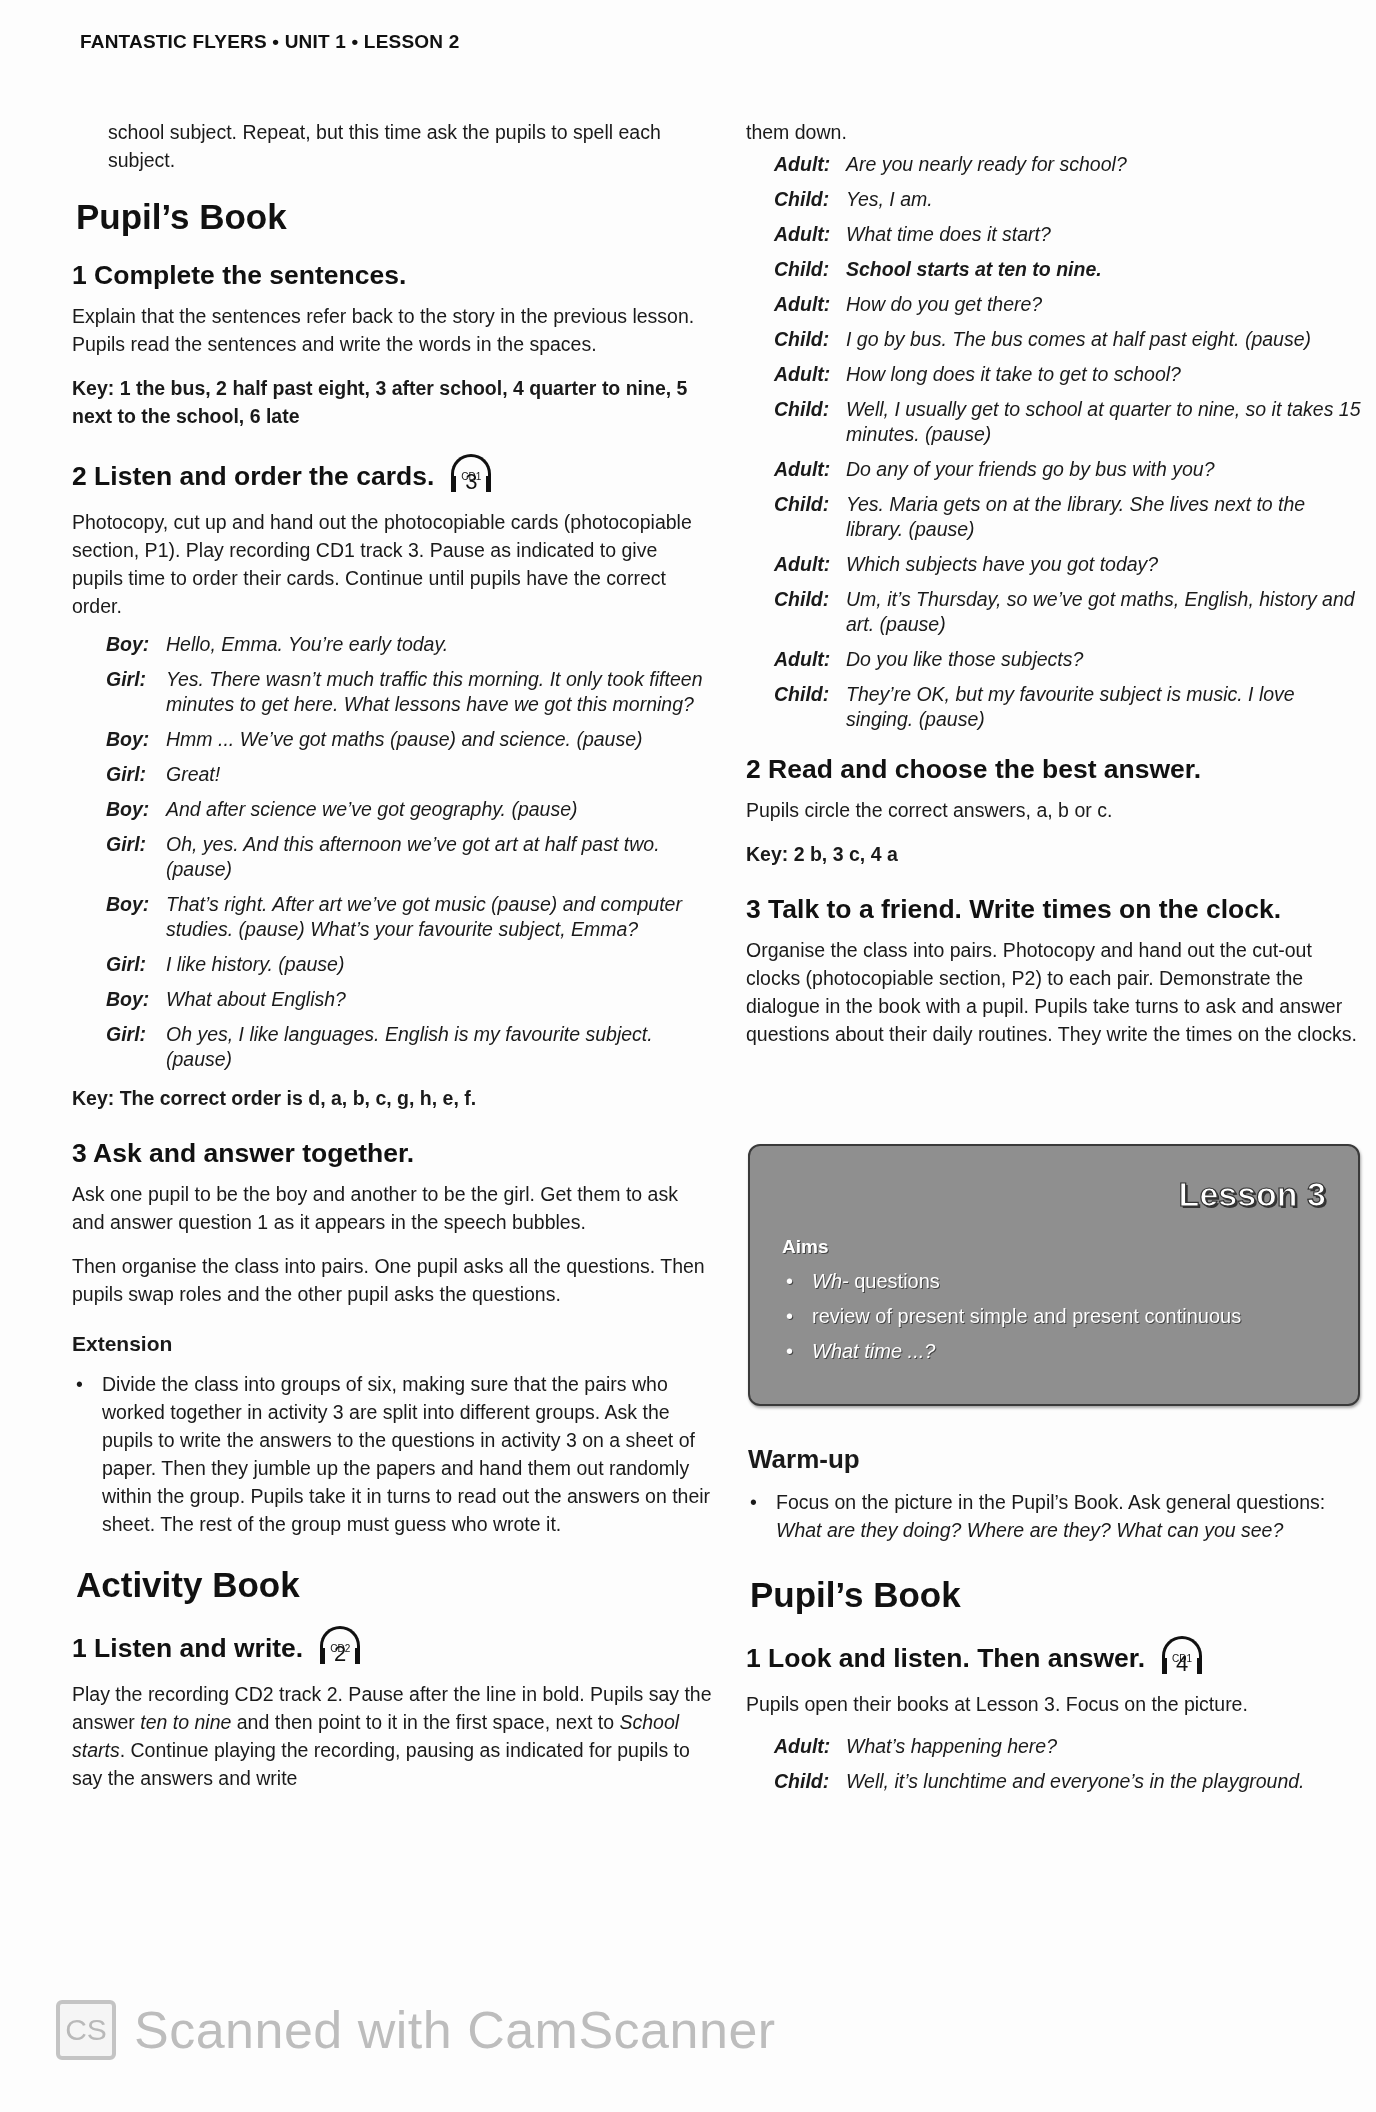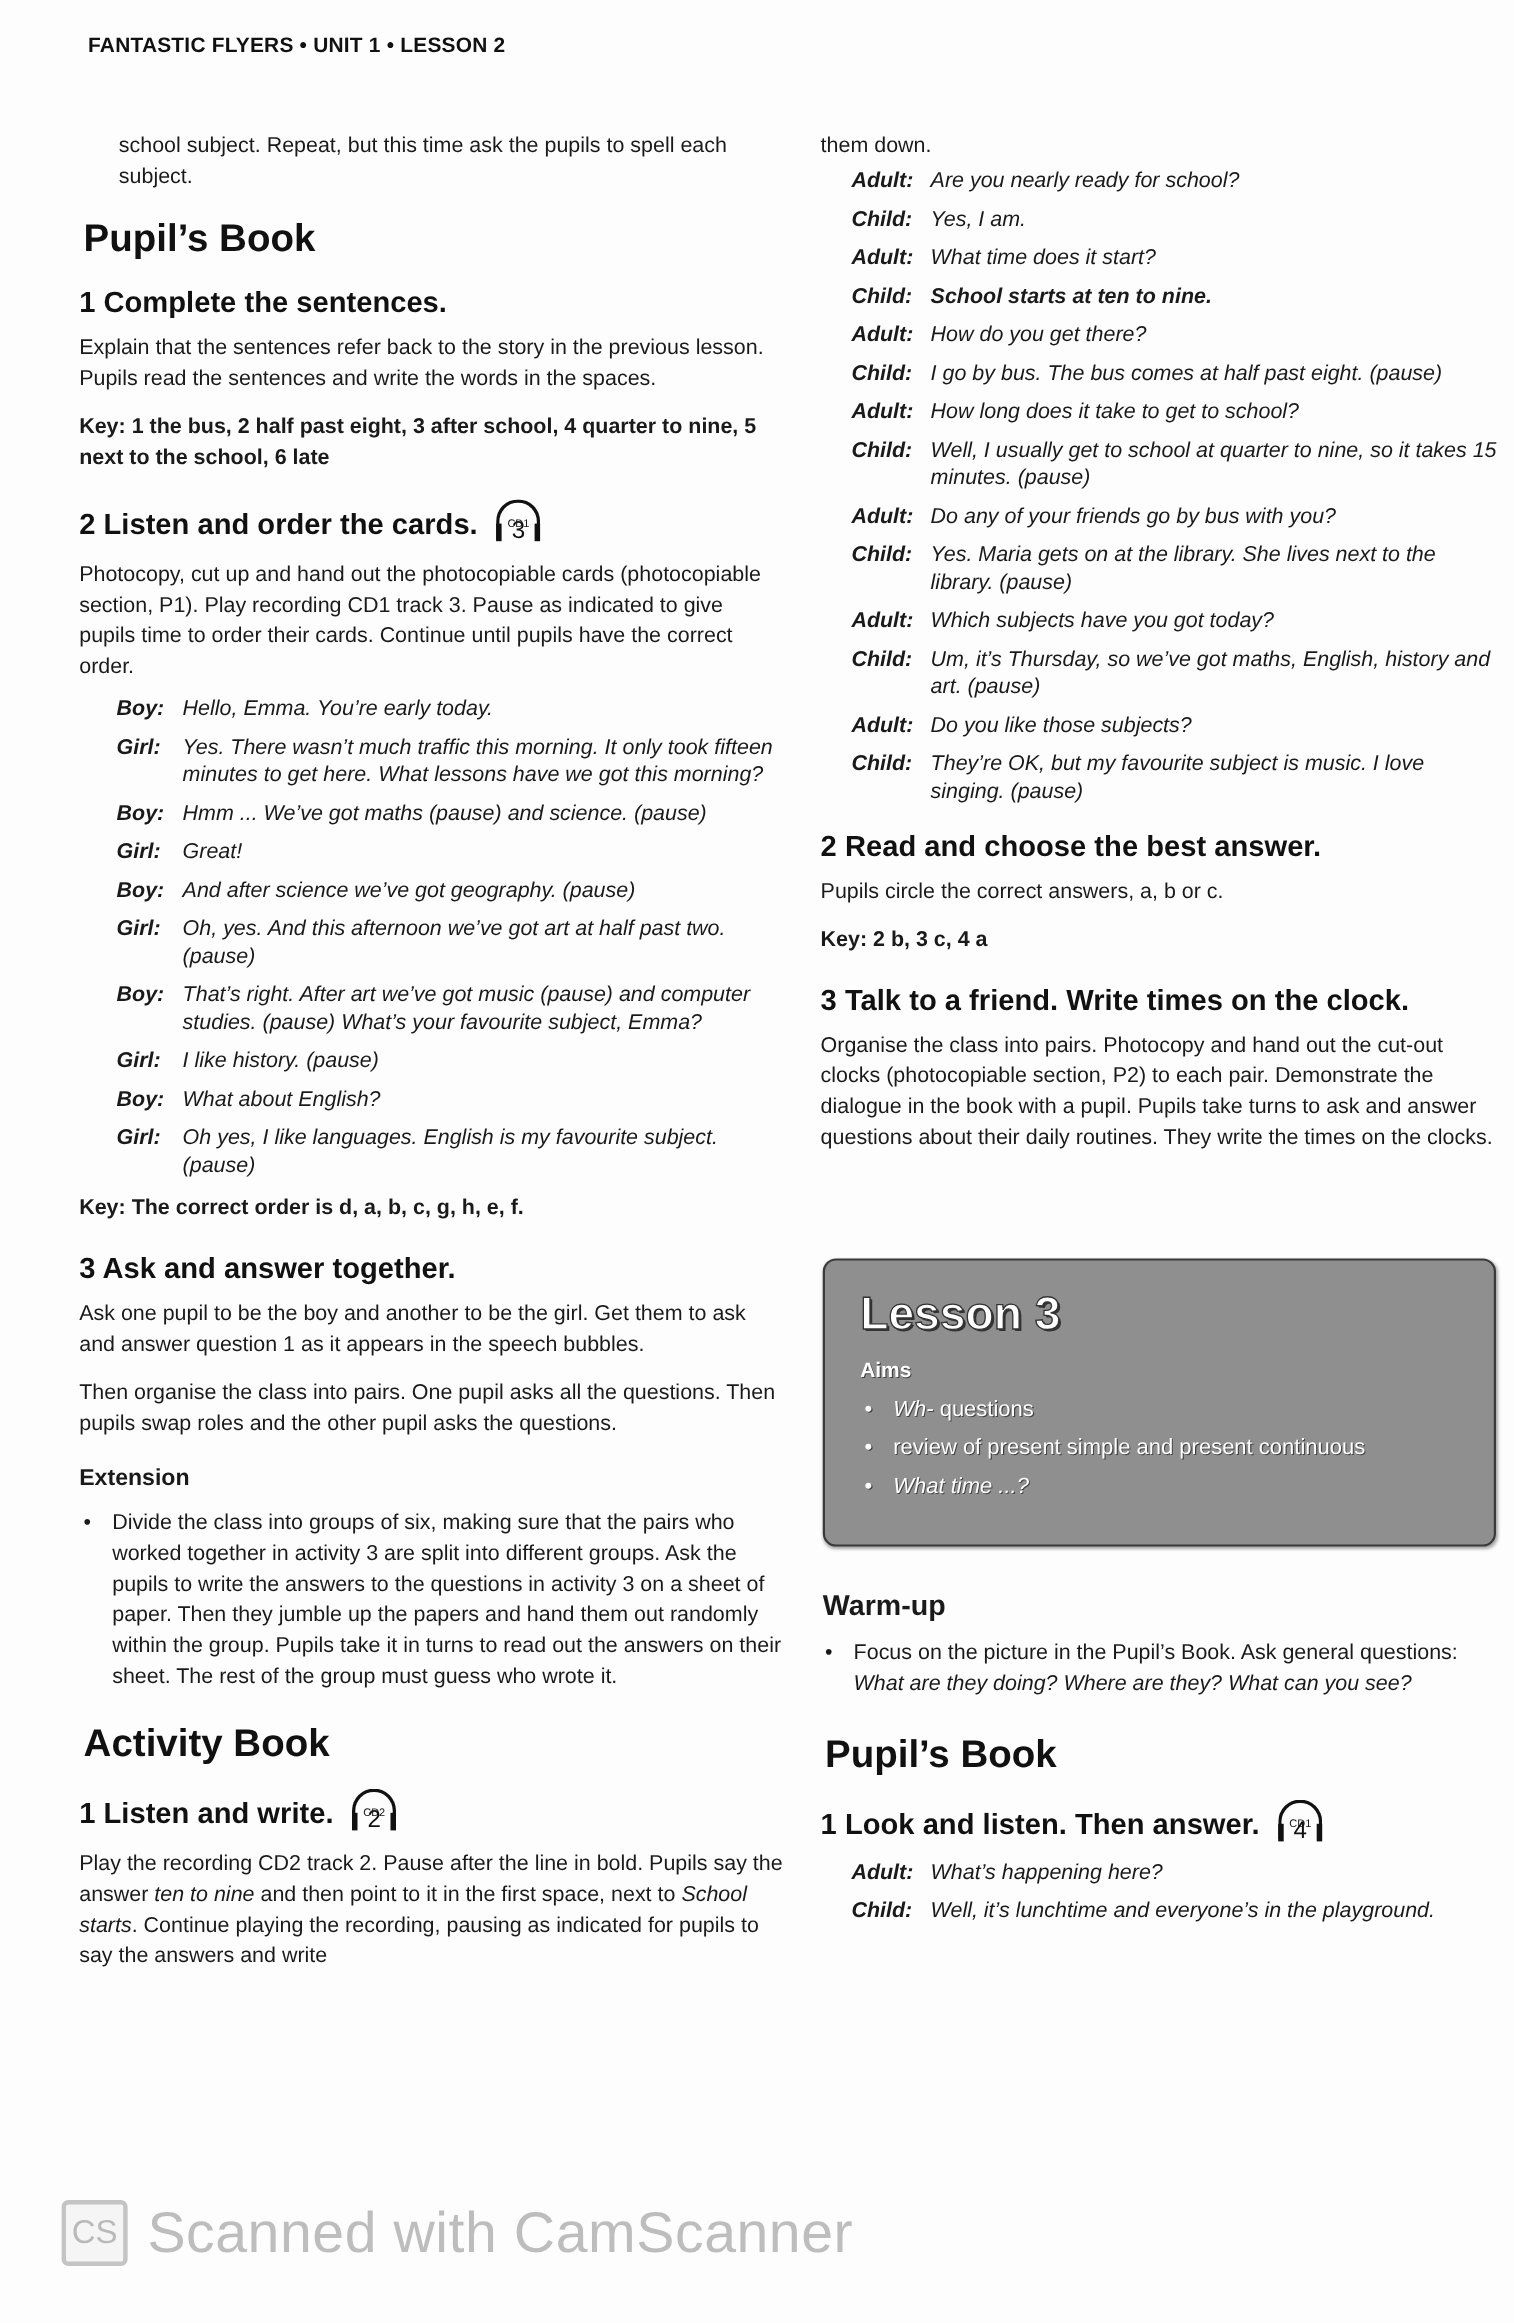--- a/index.html
+++ b/index.html
@@ -33,21 +33,21 @@
   .bullet em { font-style: italic; }
 
   .cd-icon { position: relative; width: 46px; height: 44px; display: inline-block; }
   .cd-icon .arc { position: absolute; left: 3px; top: 0; width: 40px; height: 36px; border: 3px solid #111; border-bottom: none; border-radius: 20px 20px 0 0; }
   .cd-icon .cdlbl { position: absolute; left: 0; right: 0; top: 6px; text-align: center; font-size: 10px; font-weight: normal; }
   .cd-icon .trk { position: absolute; left: 0; right: 0; top: 16px; text-align: center; font-size: 22px; font-weight: normal; line-height: 24px; }
   .cd-icon .ear-l, .cd-icon .ear-r { position: absolute; top: 22px; width: 5px; height: 16px; background: #111; }
   .cd-icon .ear-l { left: 3px; } .cd-icon .ear-r { right: 3px; }
 
   .lesson-box { position: relative; margin: 96px 0 36px 2px; width: 612px; height: 262px; background: #8f8f8f; border: 2px solid #3a3a3a; border-radius: 12px; box-shadow: 1px 2px 3px rgba(0,0,0,0.35); padding: 22px 32px; color: #fff; }
-  .lesson-box .ltitle { font-size: 42px; font-weight: bold; line-height: 52px; color: #fff; -webkit-text-stroke: 1.2px #333; text-shadow: 2px 2px 0 #333; }
+  .lesson-box .ltitle { font-size: 34px; font-weight: bold; line-height: 52px; color: #fff; -webkit-text-stroke: 1.2px #333; text-shadow: 2px 2px 0 #333; text-align: right; }
   .lesson-box .aims { font-size: 19px; font-weight: bold; margin-top: 16px; text-shadow: 1px 1px 0 #444; }
   .lesson-box ul { list-style: none; margin-top: 6px; }
   .lesson-box li { font-size: 20px; line-height: 35px; display: flex; text-shadow: 1px 1px 0 #444; }
   .lesson-box li .b { width: 30px; flex: 0 0 30px; padding-left: 4px; }
   .lesson-box li em { font-style: italic; }
 
   .watermark { position: absolute; left: 56px; top: 2000px; display: flex; align-items: center; gap: 18px; color: #bdbdbd; }
   .watermark .cs { width: 60px; height: 60px; border: 4px solid #c4c4c4; border-radius: 6px; font-size: 30px; font-weight: normal; display: flex; align-items: center; justify-content: center; background: rgba(200,200,200,0.15); color: #b9b9b9; }
   .watermark .wm-text { font-size: 52px; letter-spacing: 0.5px; }
 </style>
@@ -255,20 +255,21 @@
   <h2 class="task">
     <span>1 Look and listen. Then answer.</span>
     <span class="cd-icon">
       <span class="arc"></span>
         <span class="cdlbl">CD1</span>
         <span class="trk">4</span>
         <span class="ear-l"></span>
         <span class="ear-r"></span>
     </span>
   </h2>
+  <p class="body">Pupils open their books at Lesson 3. Focus on the picture.</p>
   <div class="dialogue" id="dlg-right2" style="margin-left:28px;">
       <div class="dline wide">
         <span class="spk">Adult:</span>
         <span class="txt">What’s happening here?</span>
       </div>
       <div class="dline wide">
         <span class="spk">Child:</span>
         <span class="txt">Well, it’s lunchtime and everyone’s in the playground.</span>
       </div>
     </div>

